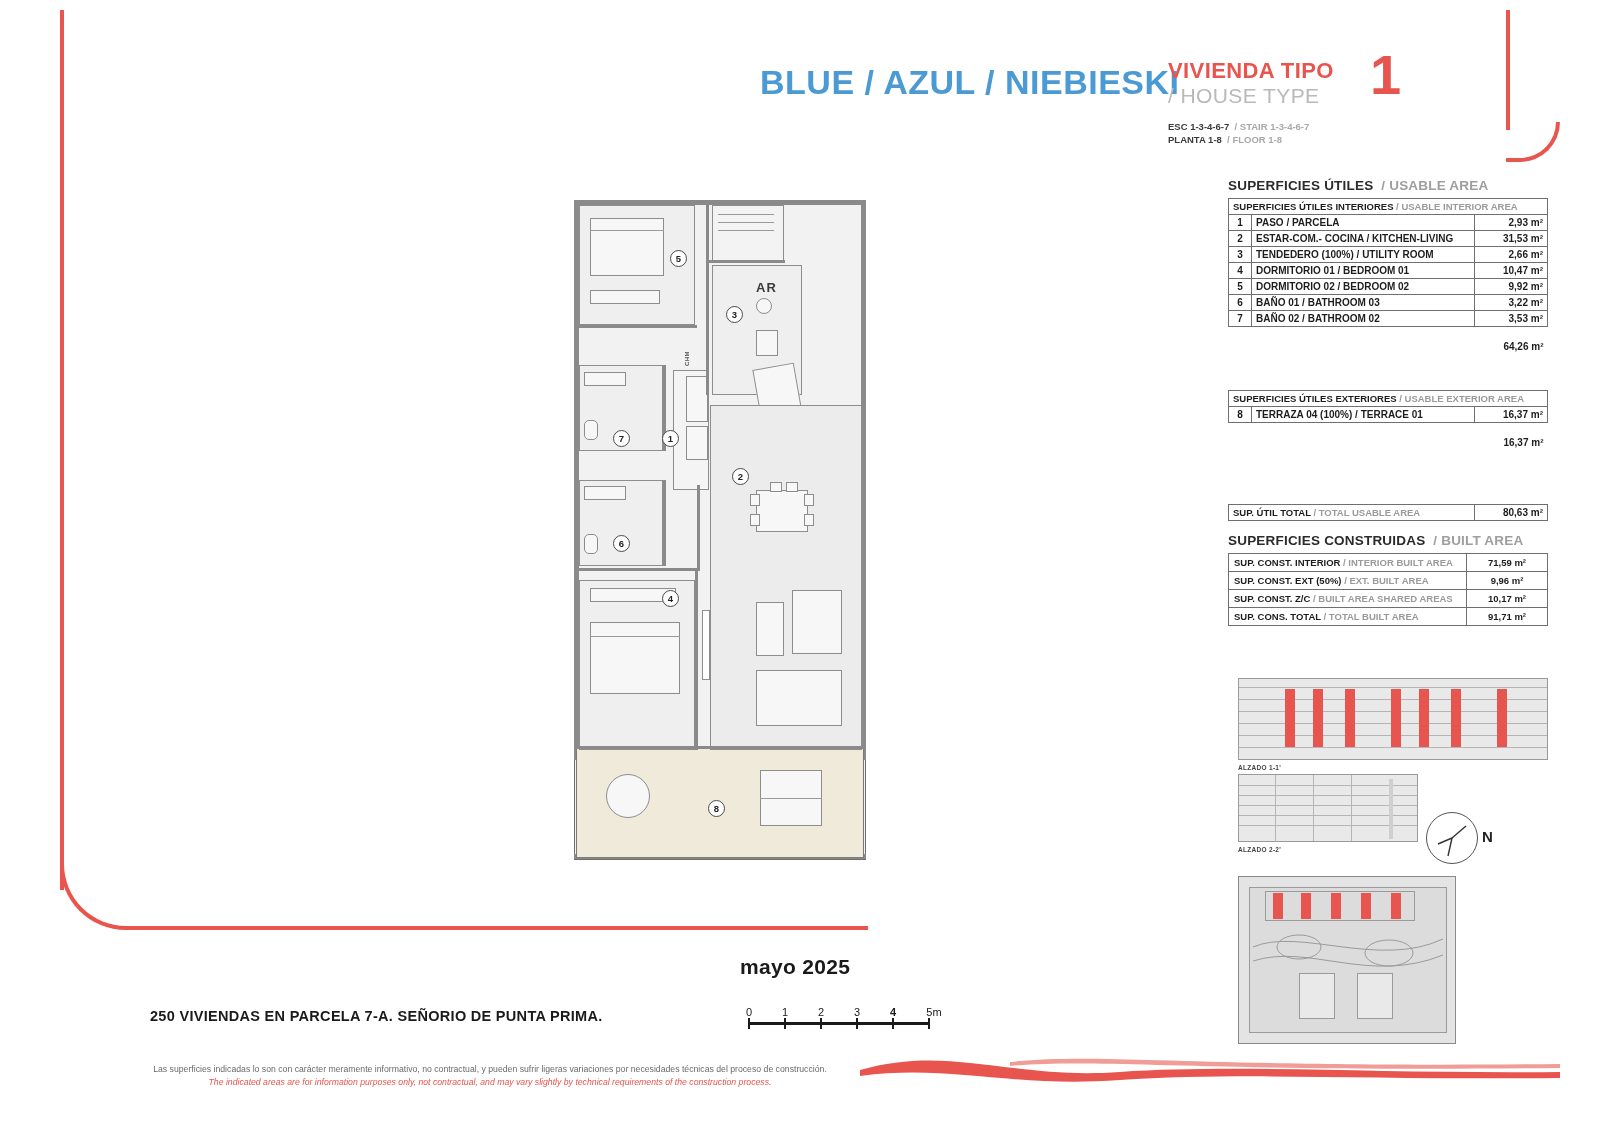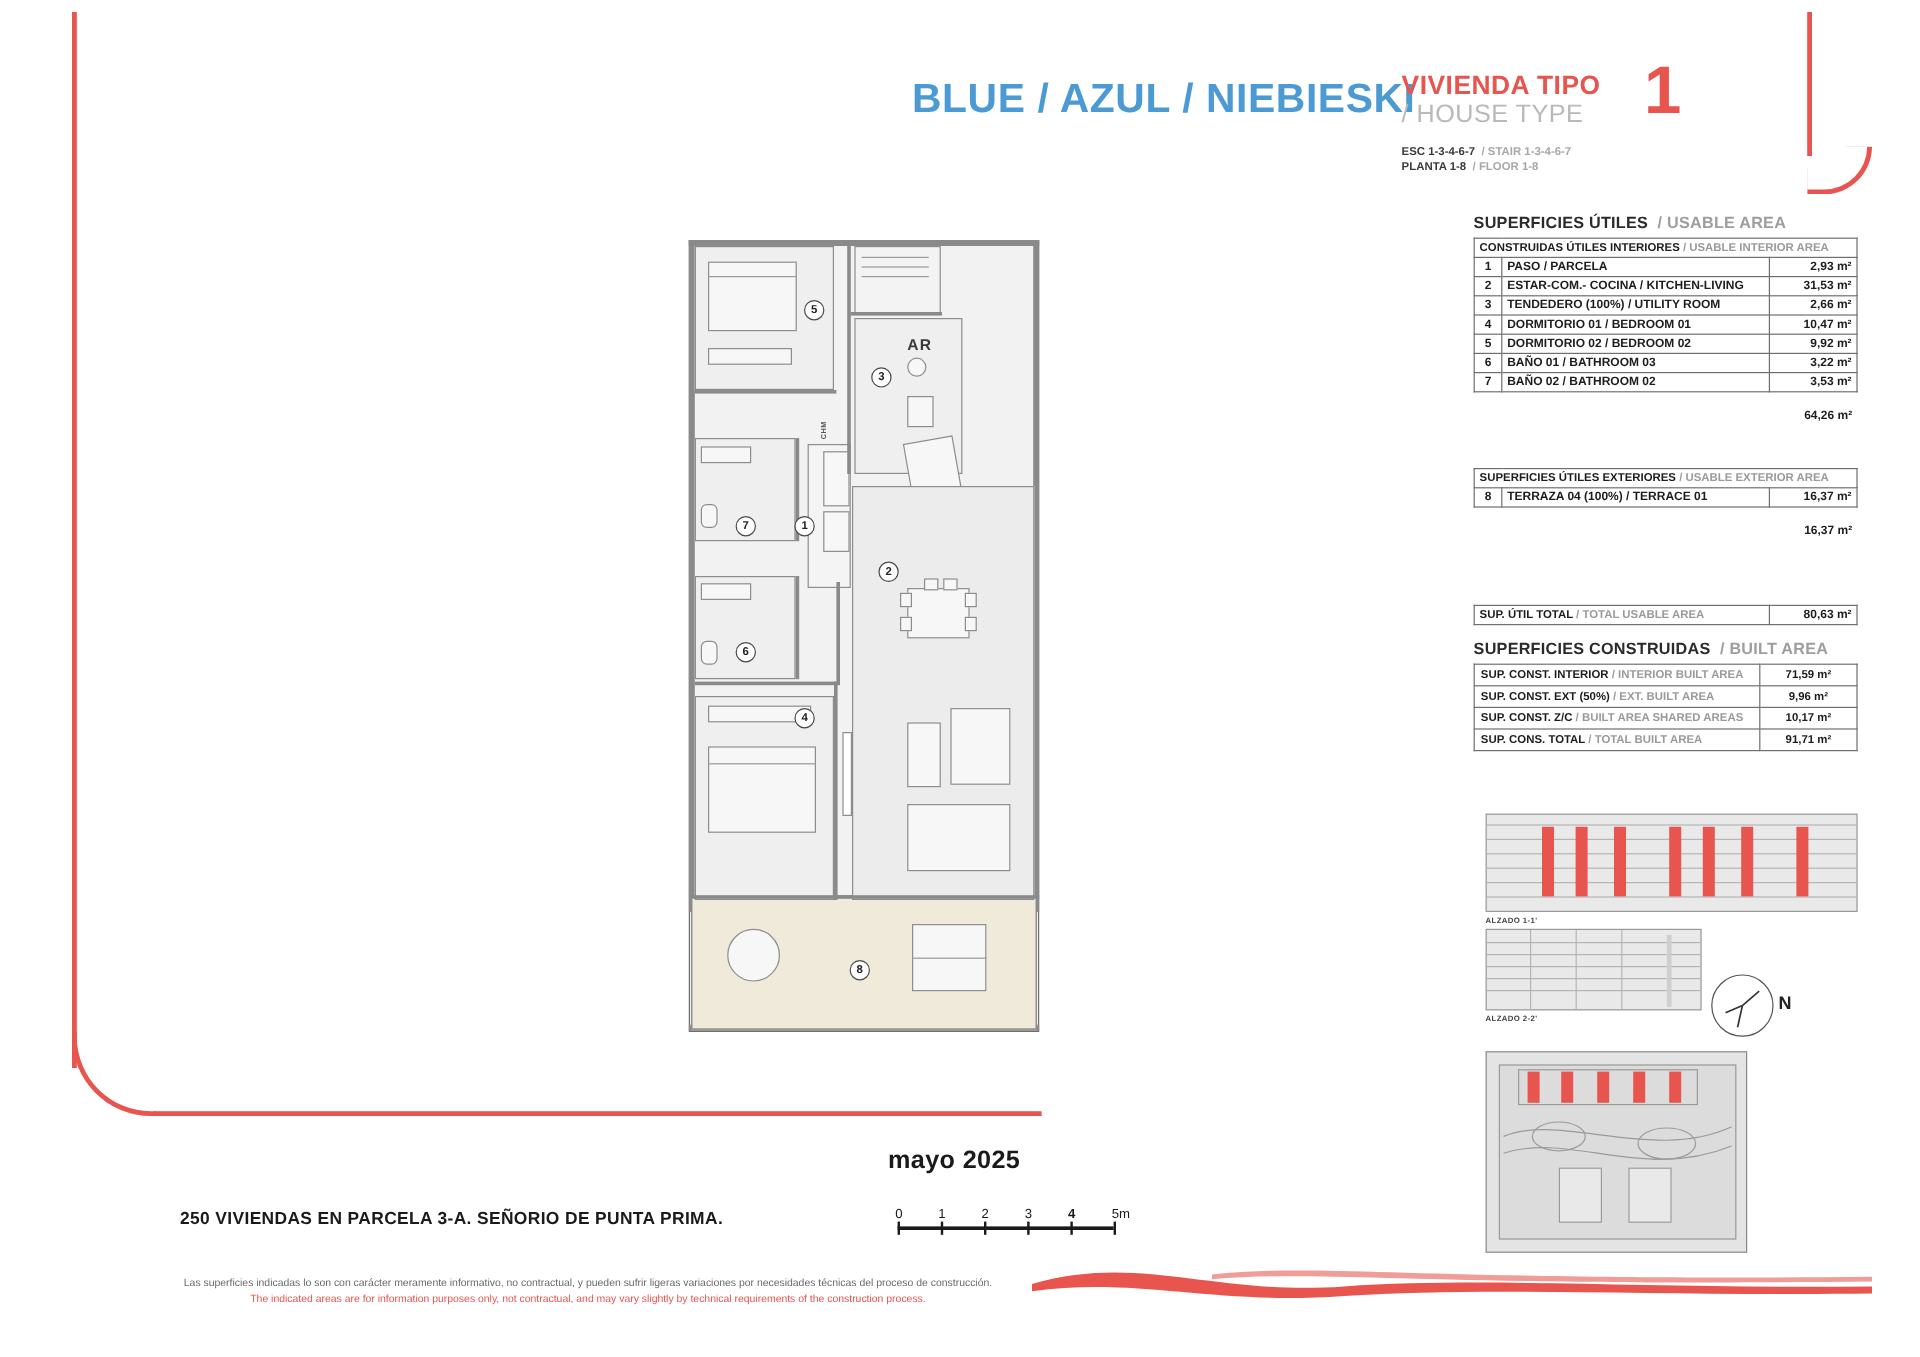--- a/index.html
+++ b/index.html
@@ -343,21 +343,21 @@
   .scale-num.b { font-weight: bold; }
   .disclaimer {
     position: absolute;
     left: 100px; top: 1063px;
     width: 780px;
     font-size: 8.7px;
     color: #6a6a6a;
     line-height: 1.45;
     text-align: center;
   }
-  .disclaimer .en { color: #e8544e; }
+  .disclaimer .en { color: #e8544e; font-style: italic; }
   .swoosh {
     position: absolute;
     left: 860px; top: 1050px;
     width: 700px; height: 38px;
   }
 </style>
 </head>
 <body>
 
 <div class="page">
@@ -476,21 +476,21 @@
 
     <div class="sec-title">
       <span>SUPERFICIES ÚTILES</span>
       <span class="light">&nbsp;</span><span class="light">/ USABLE AREA</span>
     </div>
 
     <table class="areas">
       <tbody>
         <tr>
           <td class="sub-head" colspan="3">
-            <span>CONSTRUIDAS ÚTILES INTERIORES</span>
+            <span>SUPERFICIES ÚTILES INTERIORES</span>
             <span class="light">/ USABLE INTERIOR AREA</span>
           </td>
         </tr>
         <tr>
           <td class="num">1</td>
           <td>PASO / PARCELA</td>
           <td class="val">2,93 m²</td>
         </tr>
         <tr>
           <td class="num">2</td>
@@ -656,21 +656,21 @@
     <div class="site-grey" style="left:118px; top:96px; width:36px; height:46px; background:#e9e9e9;"></div>
     <svg width="218" height="168" viewBox="0 0 218 168" style="position:absolute; left:0; top:0;">
       <path d="M14 70 C60 50, 140 92, 204 62" fill="none" stroke="#9a9a9a" stroke-width="1"></path>
       <path d="M14 84 C70 66, 130 108, 204 78" fill="none" stroke="#9a9a9a" stroke-width="1"></path>
       <ellipse cx="60" cy="70" rx="22" ry="12" fill="none" stroke="#9a9a9a" stroke-width="1"></ellipse>
       <ellipse cx="150" cy="76" rx="24" ry="13" fill="none" stroke="#9a9a9a" stroke-width="1"></ellipse>
     </svg>
   </div>
 
   <div class="date">mayo 2025</div>
-  <div class="project-line">250 VIVIENDAS EN PARCELA 3-A. SEÑORIO DE PUNTA PRIMA.</div>
+  <div class="project-line">250 VIVIENDAS EN PARCELA 7-A. SEÑORIO DE PUNTA PRIMA.</div>
 
   <div class="scale">
     <div class="scale-bar"></div>
     <div class="scale-tick" style="left:8px;"></div>
     <div class="scale-tick" style="left:44px;"></div>
     <div class="scale-tick" style="left:80px;"></div>
     <div class="scale-tick" style="left:116px;"></div>
     <div class="scale-tick" style="left:152px;"></div>
     <div class="scale-tick" style="left:188px;"></div>
     <div class="scale-num" style="left:9px;">0</div>

